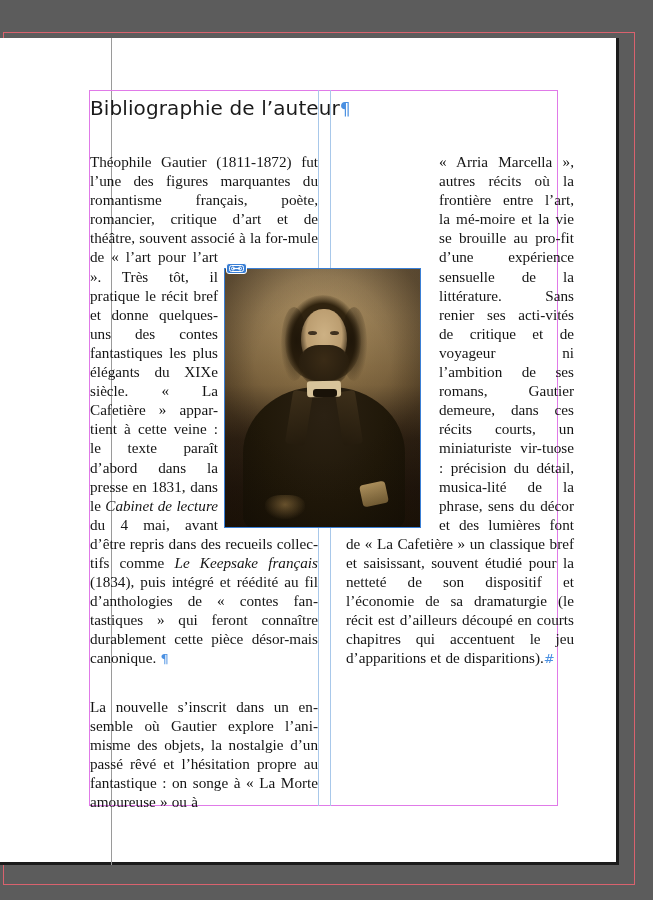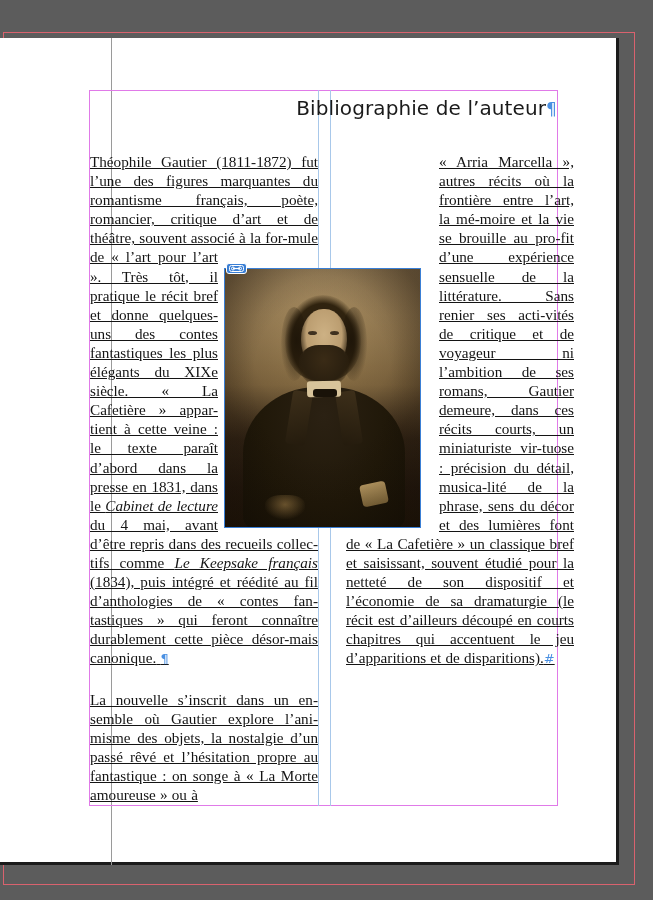--- a/index.html
+++ b/index.html
@@ -55,21 +55,21 @@
     background: #a8c8ea;
   }
   #col-guide-1 { left: 318px; }
   #col-guide-2 { left: 330px; }
 
   
   #doc-title {
     position: absolute;
     left: 90px; top: 96px;
     width: 467px;
-    text-align: right;
+    text-align: left;
     font-family: "DejaVu Sans", "Liberation Sans", sans-serif;
     font-size: 20px;
     color: #1a1a1a;
     letter-spacing: 0.1px;
     white-space: nowrap;
   }
   .pilcrow {
     color: #4a90e2;
     font-family: "DejaVu Sans", "Liberation Sans", sans-serif;
     font-size: 17px;
@@ -90,22 +90,22 @@
     line-height: 19.1px;
     color: #141414;
     text-align: justify;
     text-justify: inter-word;
     hyphens: manual;
     word-spacing: 0.4px;
   }
   #column-left  { left: 90px; }
   #column-right { left: 346px; }
 
-  .column p { margin: 0; text-decoration: underline; }
-  .column p.spaced { margin-top: 21px; }
+  .column p { margin: 0; }
+  .column p.spaced { margin-top: 28px; }
   .column i, .column em { font-style: italic; }
 
   
   #figure-float-left {
     float: right;
     width: 100px;
     height: 262px;
     margin: 112px 0 0 0;
     shape-outside: border-box;
   }

